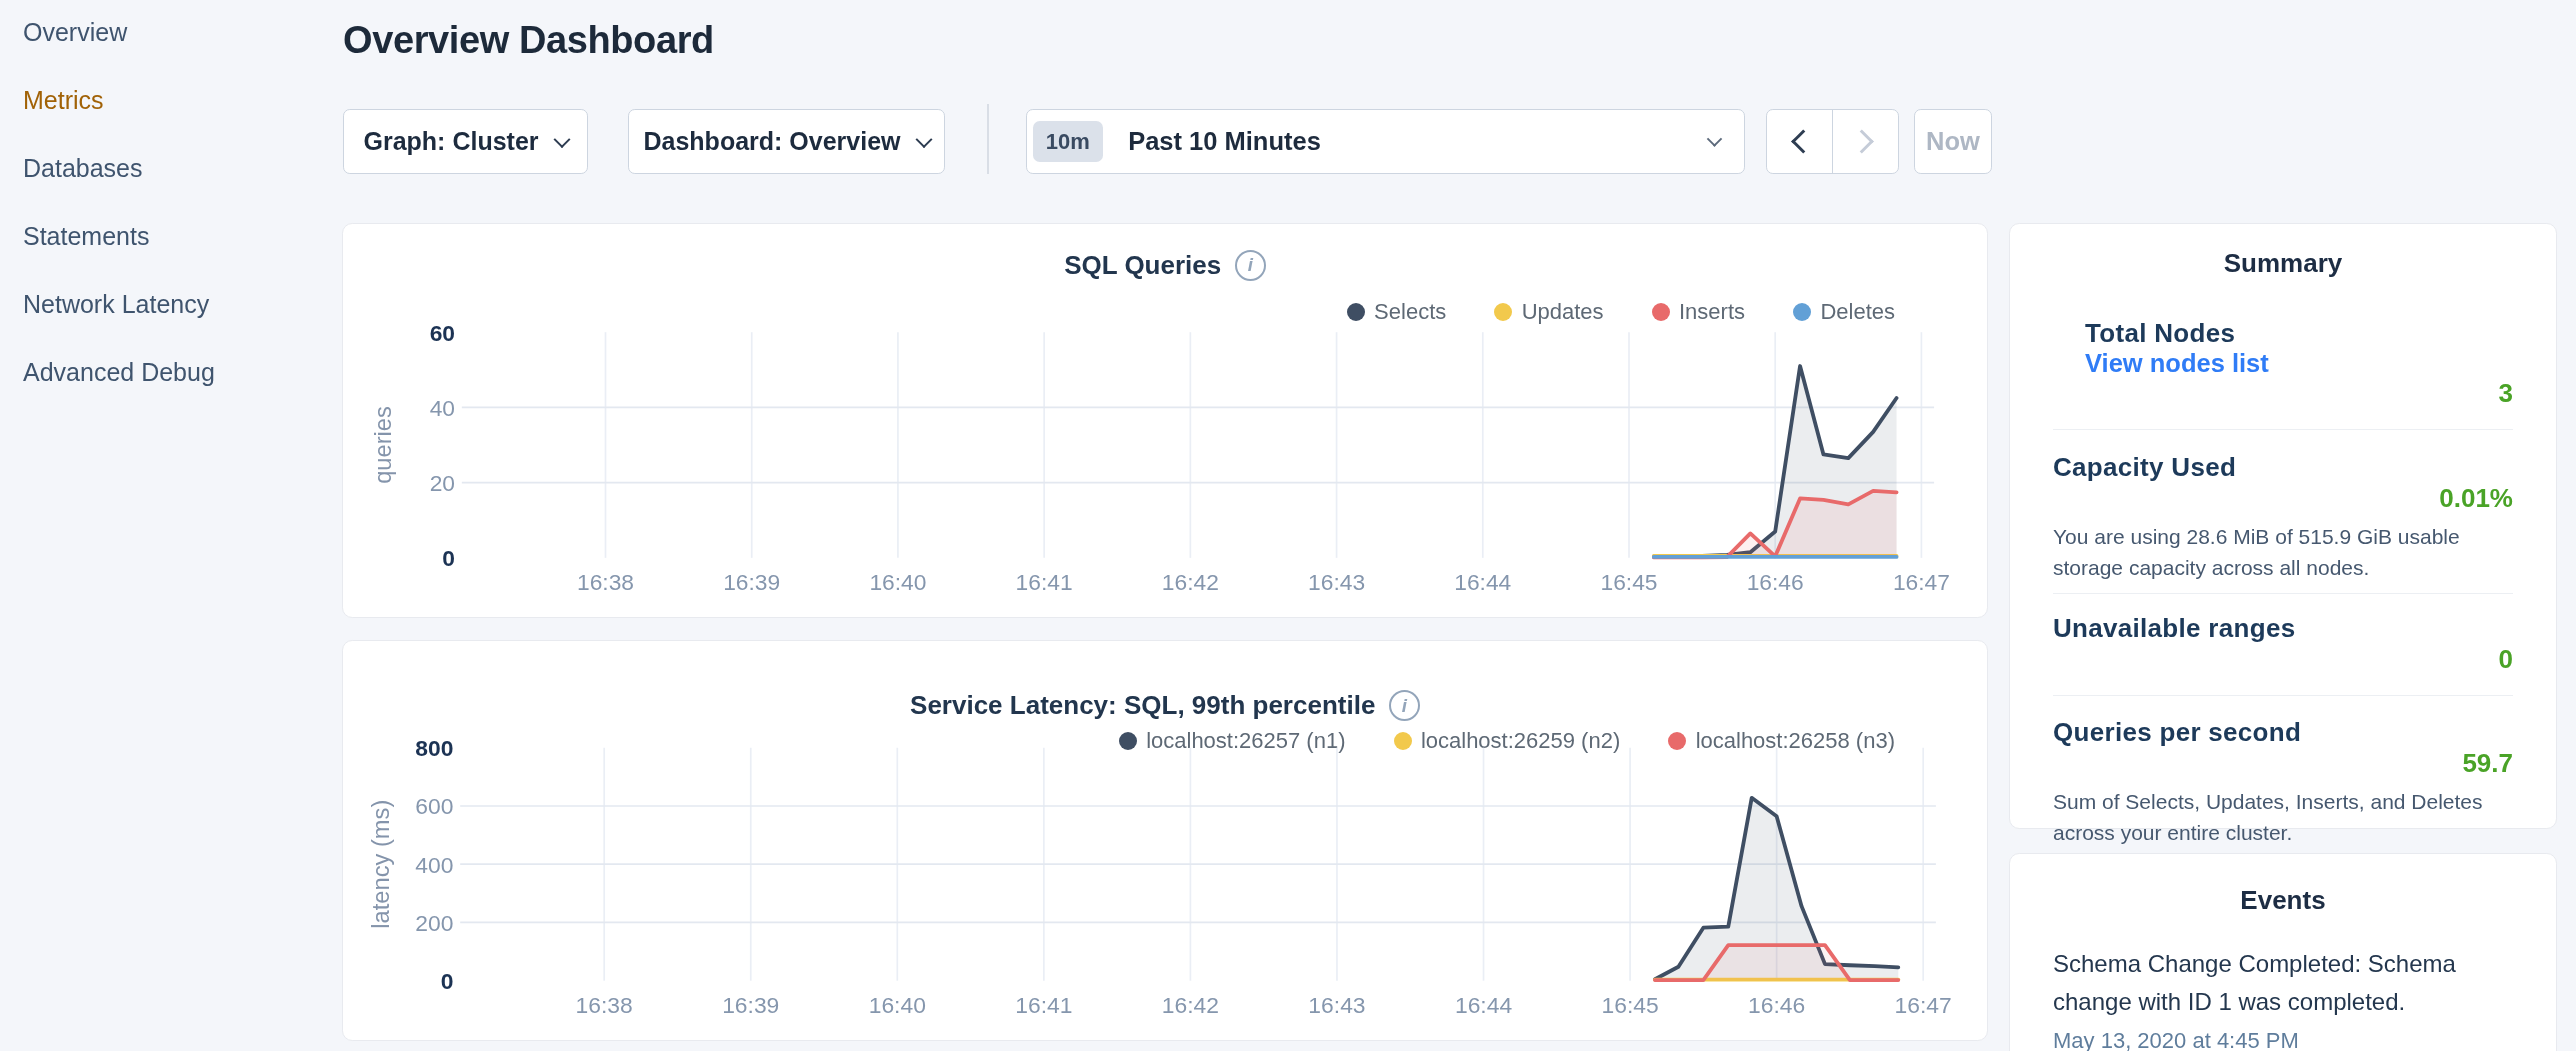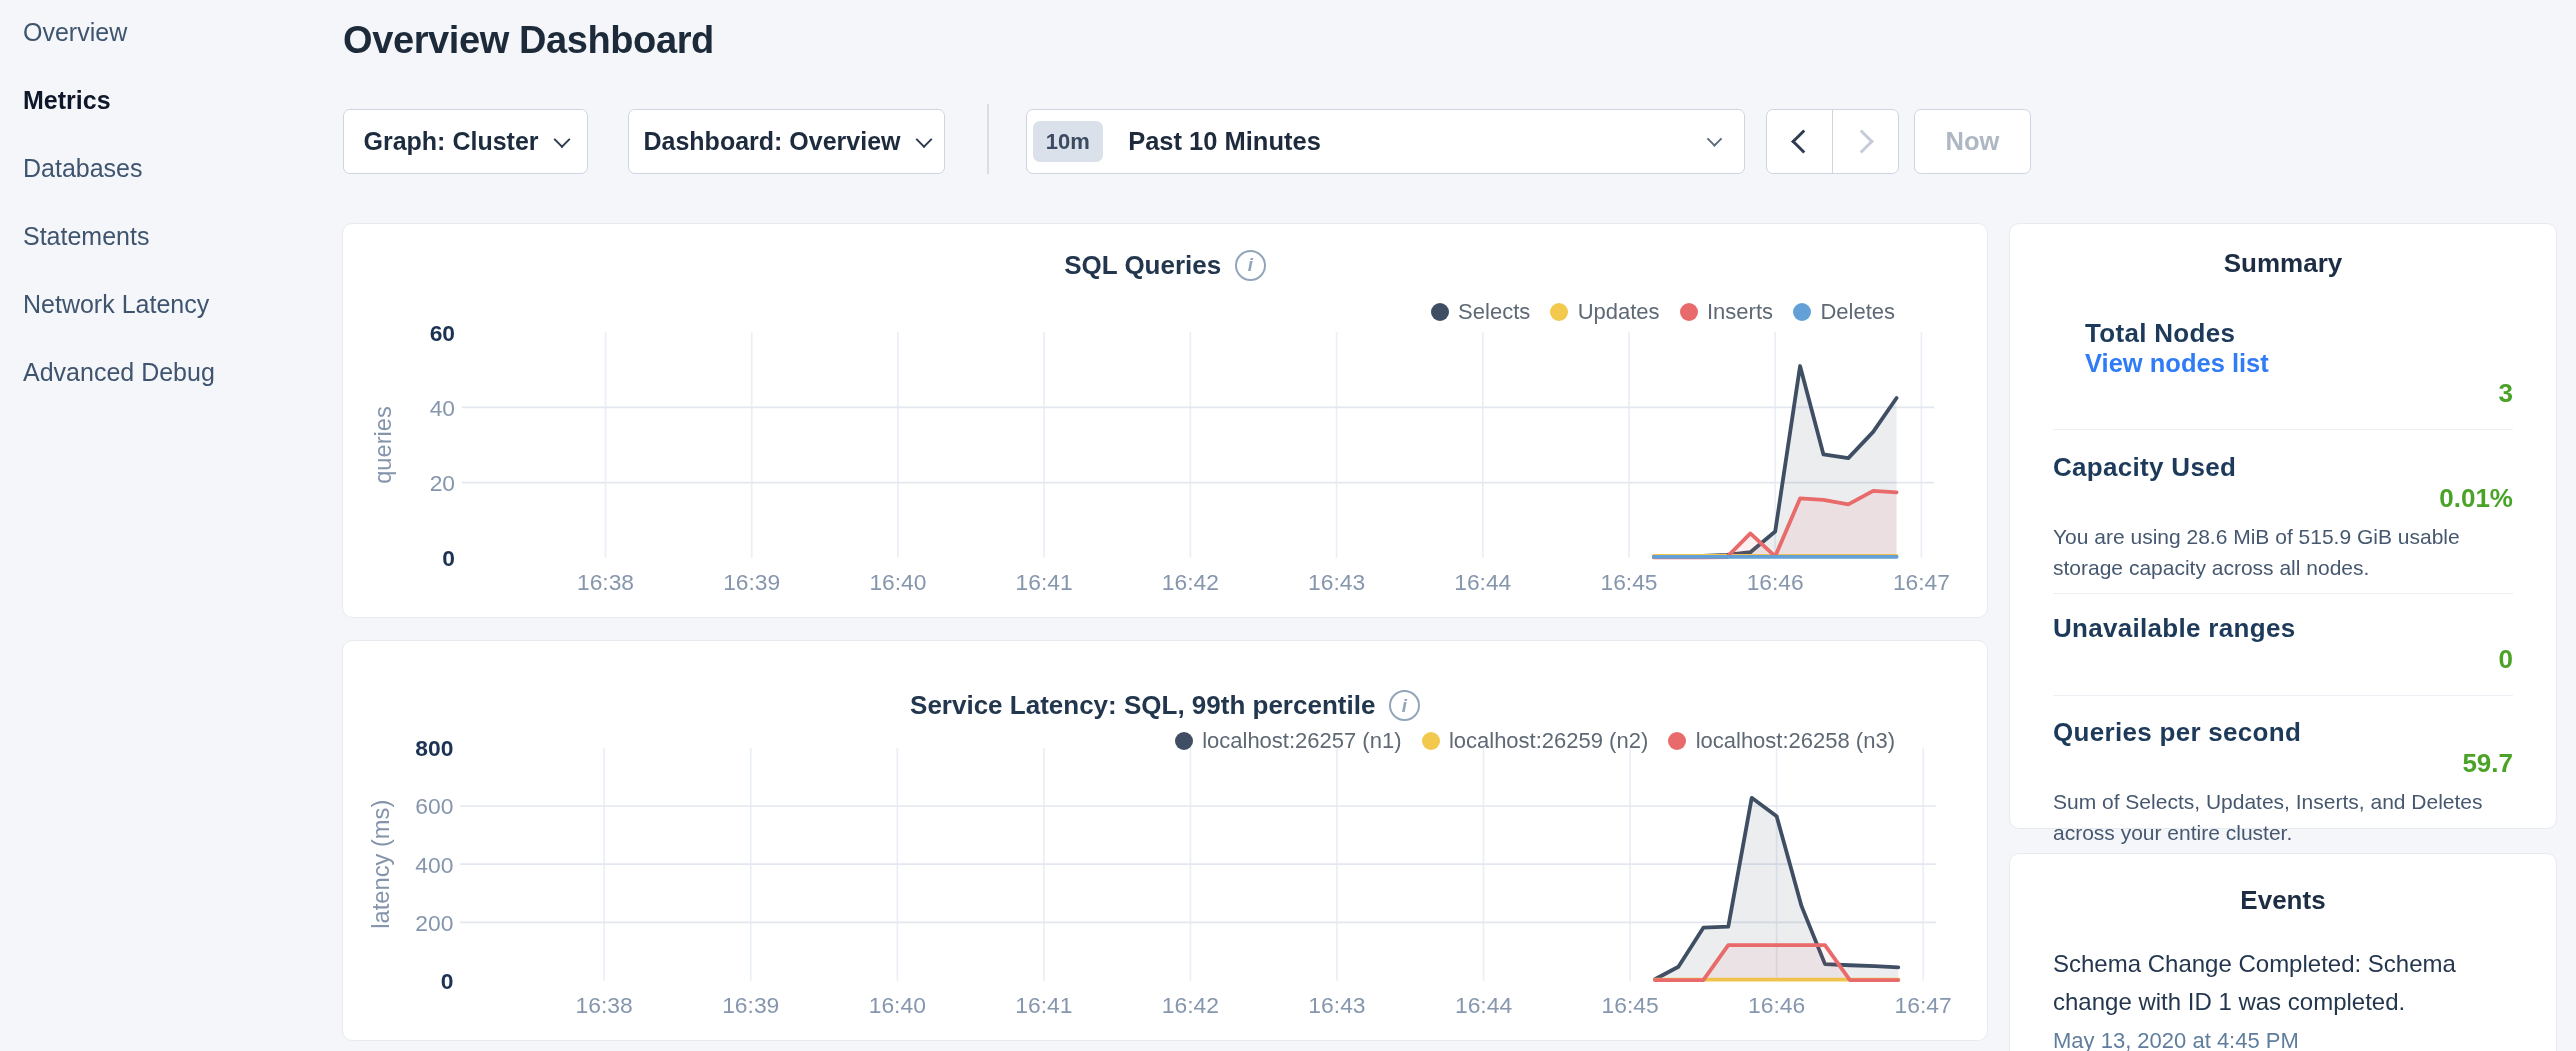--- a/index.html
+++ b/index.html
@@ -11,21 +11,21 @@
     color:#1e2c40;
   }
   svg { font-family:inherit; }
 
   
   .sidebar { position:absolute; left:0; top:15.3px; width:323px; }
   .nav-item {
     height:68px; line-height:34px; padding-left:23px;
     font-size:25px; color:#3f546e; cursor:pointer;
   }
-  .nav-item.active { color:#0f172a; font-weight:bold; }
+  .nav-item.active { color:#a16207; font-weight:normal; }
 
   
   .page-title {
     position:absolute; left:343px; top:18.7px;
     font-size:38px; font-weight:bold; color:#1d2a3a; letter-spacing:-0.4px;
   }
   .btn {
     position:absolute; top:109px; height:65px;
     background:#fff; border:1.7px solid #cdd5e0; border-radius:6.8px;
     display:flex; align-items:center; cursor:pointer;
@@ -43,41 +43,41 @@
     font-size:22px; font-weight:bold; color:#394a61;
   }
   .time-label { margin-left:25.5px; font-size:25.5px; font-weight:bold; color:#1e2b3d; }
   .time-chev { position:absolute; right:24px; border-color:#5d6a7c; border-width:0 2.1px 2.1px 0; width:11px; height:11px; }
   .pager { left:1766px; width:133px; padding:0; }
   .pager-half { width:65px; height:100%; display:flex; align-items:center; justify-content:center; cursor:pointer; }
   .pager-sep { width:1.7px; height:100%; background:#cdd5e0; }
   .arrow { display:inline-block; width:17px; height:17px; border-style:solid; }
   .arrow-left  { border-width:3.4px 0 0 3.4px; border-color:#2e3d52; transform:rotate(-45deg) translate(2.6px,2.6px); }
   .arrow-right { border-width:3.4px 3.4px 0 0; border-color:#c5ccd8; transform:rotate(45deg) translate(-2.6px,2.6px); }
-  .now-btn { left:1914px; width:117px; justify-content:center;
+  .now-btn { left:1914px; width:78px; justify-content:center;
              font-size:25.5px; font-weight:bold; color:#aeb7c4; }
 
   
   .card { position:absolute; background:#fff; border:1.7px solid #e8eaef; border-radius:10.2px; }
   .chart-card-1 { left:342px; top:223px; width:1646px; height:395px; }
   .chart-card-2 { left:342px; top:640px; width:1646px; height:401px; }
   .summary-card { left:2009px; top:223px;  width:548px; height:606px; padding-top:24px; }
   .events-card  { left:2009px; top:853px; width:548px; height:255px; padding:31px 43px 0; }
 
   .chart-title {
     position:absolute; left:0; right:0;
     display:flex; justify-content:center; align-items:center; gap:13.6px;
     font-size:26px; font-weight:bold; color:#22364e;
   }
   .info-icon {
     width:31px; height:31px; border:2.1px solid #93a5ba; border-radius:50%;
     display:inline-flex; align-items:center; justify-content:center;
     color:#93a5ba; font-size:18.7px; font-weight:bold; font-style:italic; cursor:pointer;
   }
-  .legend { position:absolute; right:92px; display:flex; gap:20px; align-items:center; }
+  .legend { position:absolute; right:92px; display:flex; gap:48px; align-items:center; }
   .legend-item { display:flex; align-items:center; gap:9.4px; cursor:pointer; }
   .legend-dot { width:18px; height:18px; border-radius:50%; }
   .legend-label { font-size:22px; color:#5e6975; }
   .chart-svg { position:absolute; left:0; top:0; width:100%; height:100%; }
   .tick-x { fill:#8596ad; font-size:27px; }
   .tick-y { fill:#8596ad; font-size:27px; }
   .tick-y.end { fill:#1c3354; font-weight:bold; }
   .axis-title { fill:#8494ab; font-size:28px; }
 
   

